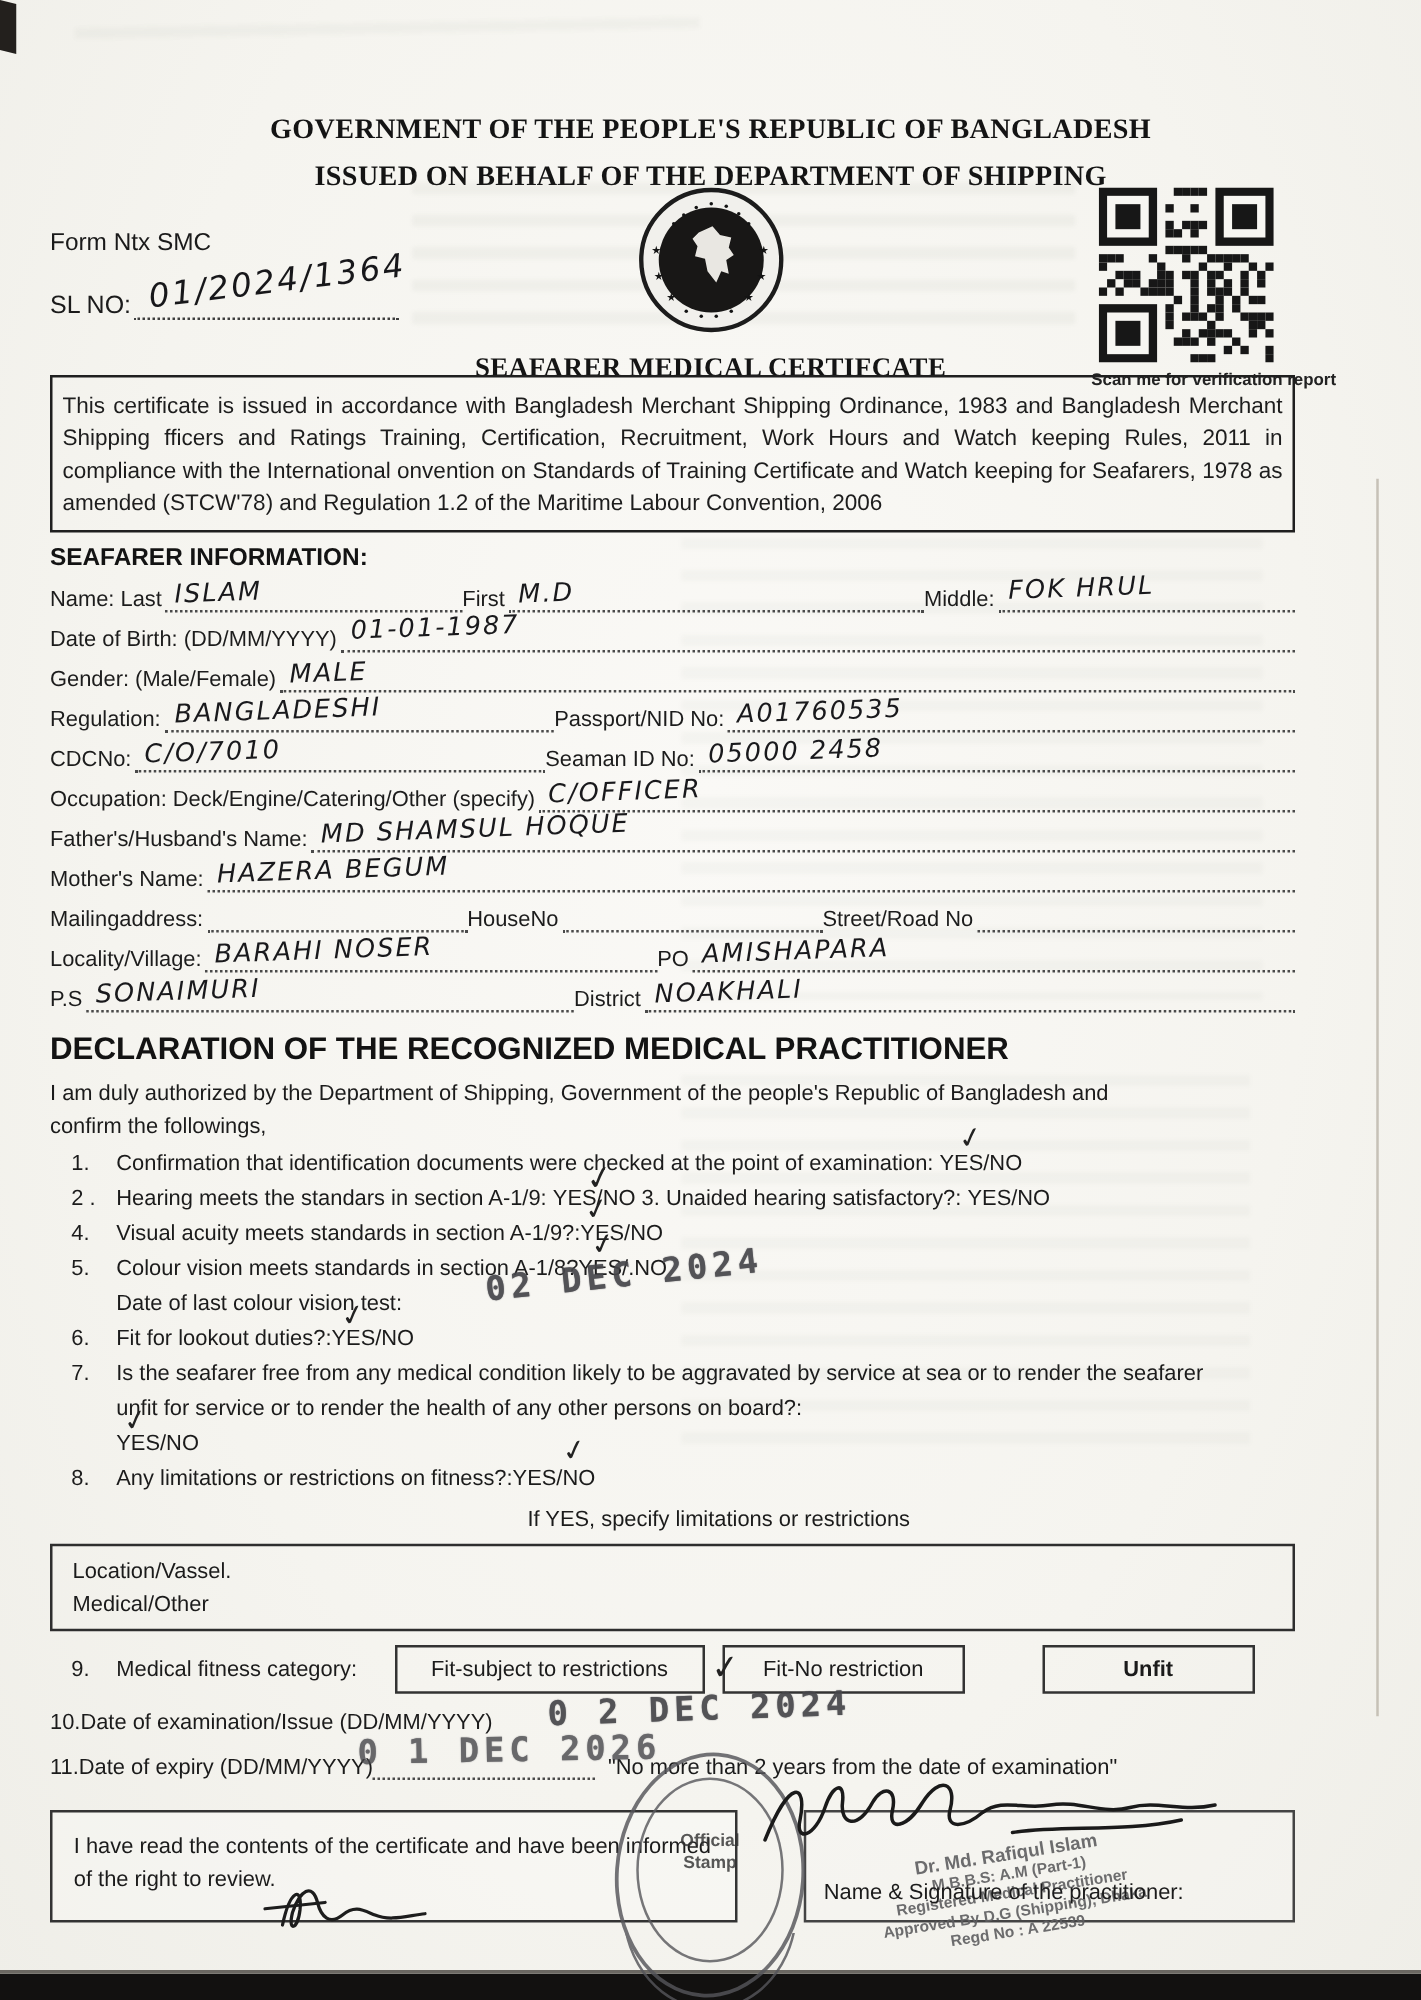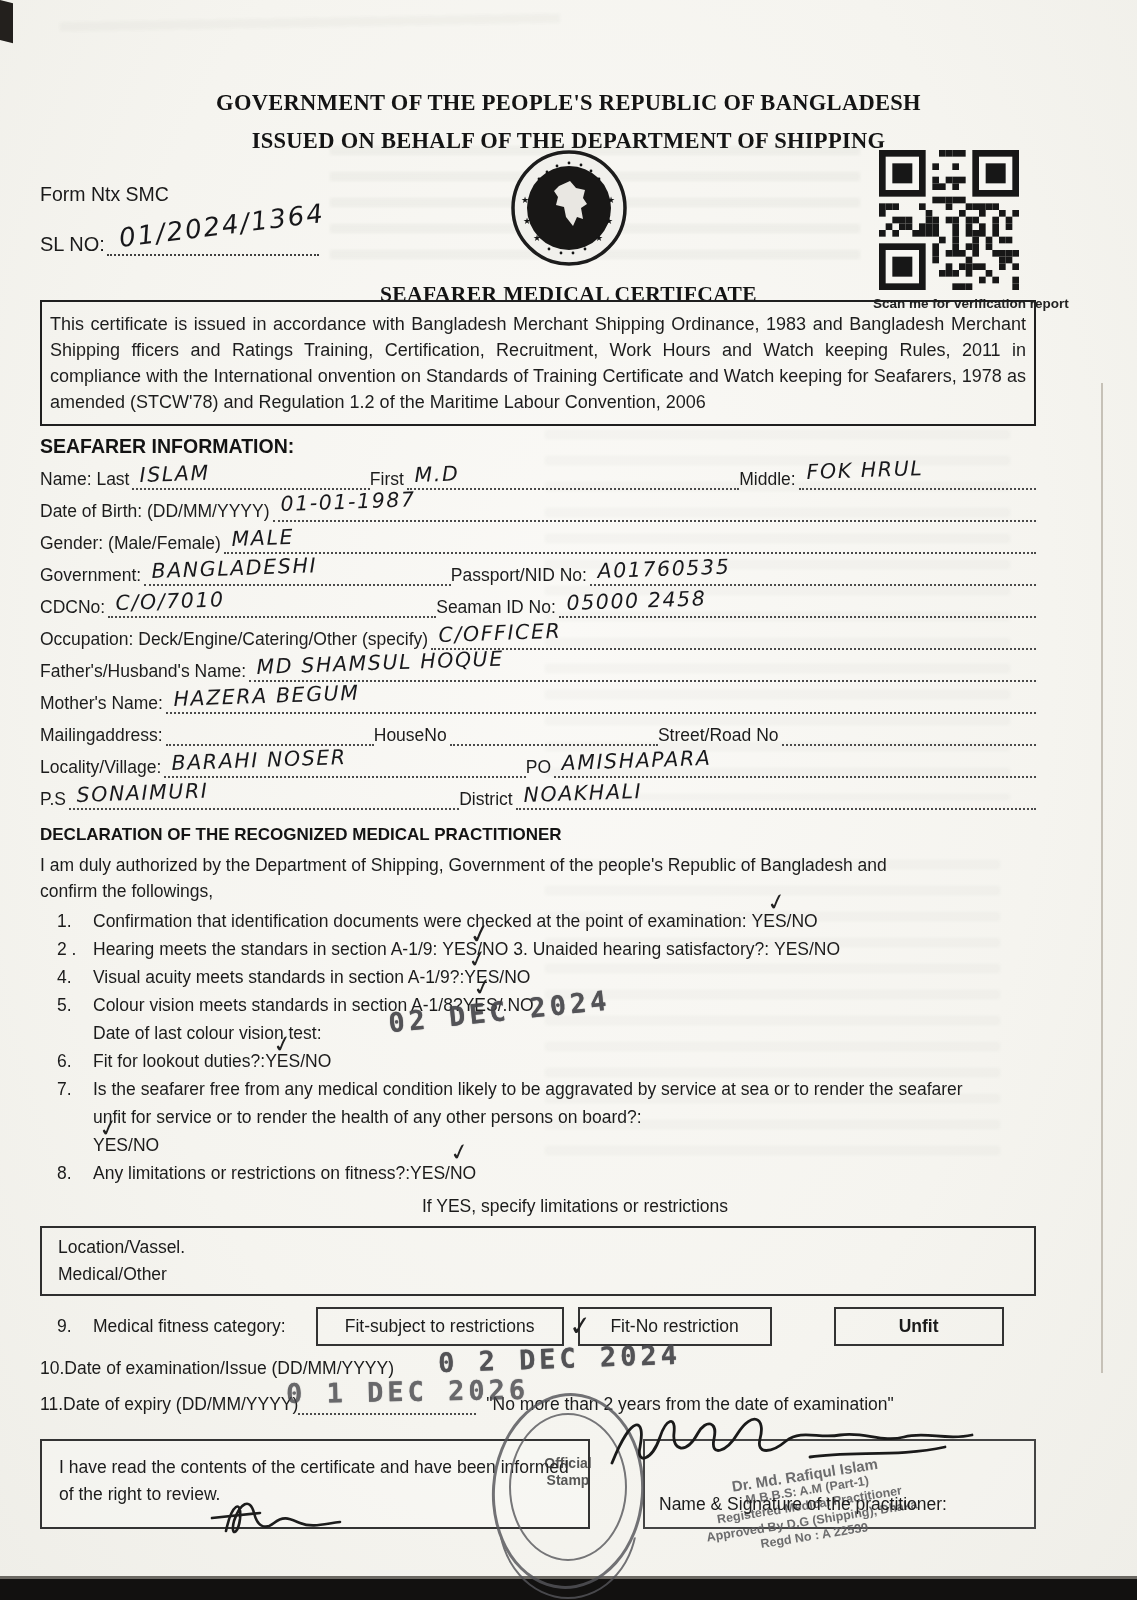--- a/index.html
+++ b/index.html
@@ -39,21 +39,21 @@
   .introbox{border:2px solid #1f1f1f;padding:9px 8px;font-size:18px;line-height:26px;text-align:justify;color:#1d1d1d;}
   .secheading{margin-top:9px;font-size:19.5px;font-weight:700;color:#131313;}
   .frow{display:flex;align-items:flex-end;margin-top:9px;height:23px;font-size:17.5px;}
   .flabel{white-space:nowrap;padding-right:3px;color:#1c1c1c;}
   .fill{position:relative;border-bottom:2px dotted #4a4a4a;height:22px;}
   .f1{flex:1;} .f15{flex:1.5;} .f21{flex:2.1;} .f11{flex:1.1;} .f16{flex:1.6;} .f12{flex:1.2;} .f09{flex:.9;}
   .hw{position:absolute;left:8px;bottom:1px;font-family:"DejaVu Sans",sans-serif;font-style:italic;
     font-size:20.5px;letter-spacing:1.6px;white-space:nowrap;transform:rotate(-2deg);transform-origin:bottom left;color:#19191c;z-index:2;}
   .hw.up{bottom:4px;}
   
-  .decheading{margin-top:15px;font-size:17px;font-weight:700;color:#131313;}
+  .decheading{margin-top:15px;font-size:25px;font-weight:700;color:#131313;}
   .decintro{margin-top:7px;font-size:17.5px;line-height:26px;width:905px;}
   .ditem{margin-top:7px;font-size:17.5px;display:flex;position:relative;line-height:21px;}
   .dnum{width:36px;margin-left:17px;flex:none;}
   .dtext{white-space:nowrap;}
   .cont{margin-left:53px;}
   .yn{position:relative;white-space:nowrap;}
   .checkmark-icon{position:absolute;font-family:"DejaVu Sans",sans-serif;font-weight:700;font-size:23px;color:#222;transform:rotate(-12deg);z-index:3;}
   .checkmark-icon::before{content:"\2713";}
   .chk-i1{top:-19px;left:20px;}
   .chk-i2{top:-15px;left:32px;font-size:26px;}
@@ -303,21 +303,21 @@
     </div>
 
     <div class="frow">
       <span class="flabel">Gender: (Male/Female)</span>
       <span class="fill f1">
           <span class="hw">MALE</span>
         </span>
     </div>
 
     <div class="frow">
-      <span class="flabel">Government:</span>
+      <span class="flabel">Regulation:</span>
       <span class="fill f11">
           <span class="hw">BANGLADESHI</span>
         </span>
       <span class="flabel">Passport/NID No:</span>
       <span class="fill f16">
           <span class="hw">A01760535</span>
         </span>
     </div>
 
     <div class="frow">

